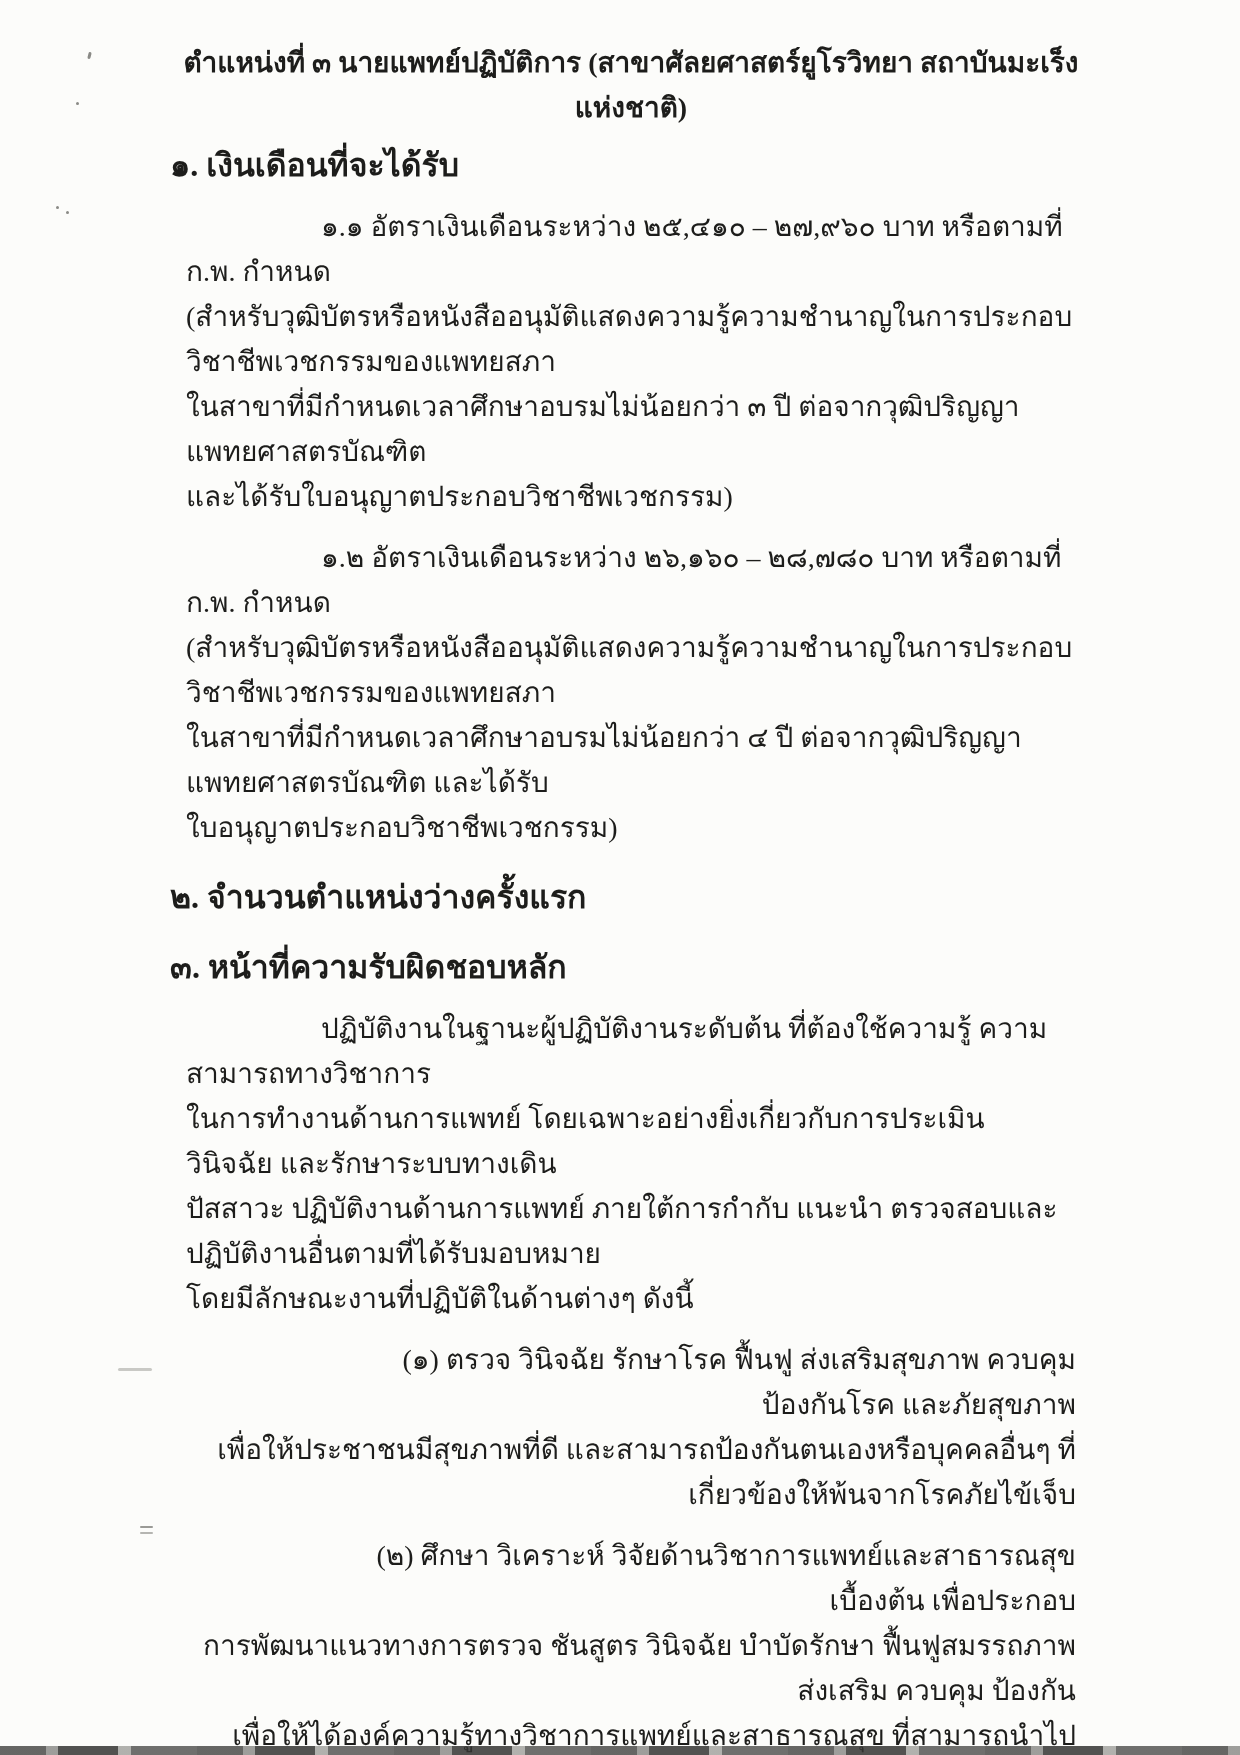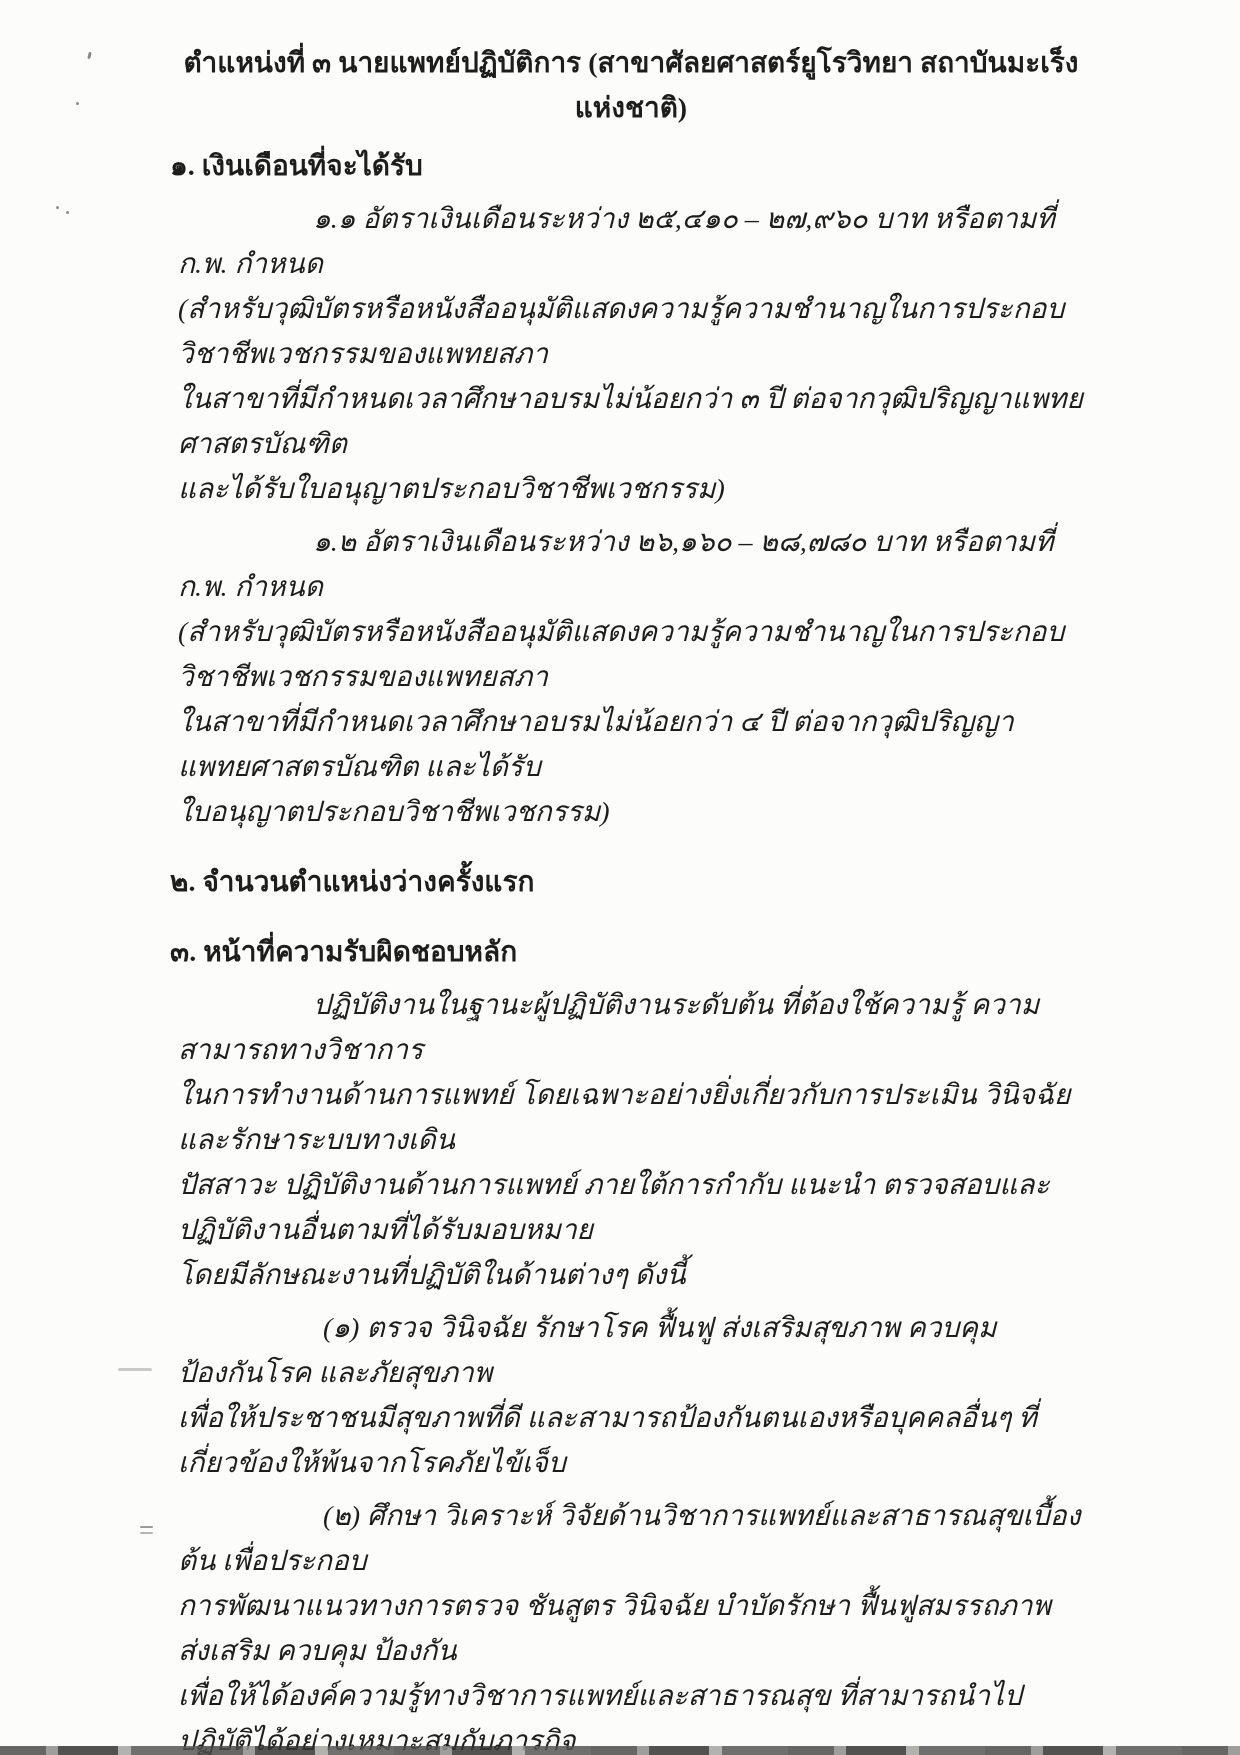--- a/index.html
+++ b/index.html
@@ -21,34 +21,33 @@
     overflow: hidden;
   }
   .doc-title {
     font-size: 28px;
     font-weight: bold;
     text-align: center;
     margin: 0 0 13px 0;
     line-height: 45px;
   }
   .sec-heading {
-    font-size: 28px;
+    font-size: 32px;
     font-weight: bold;
     margin: 25px 0 0 0;
     line-height: 45px;
   }
   .sec-heading.first { margin-top: 0; }
   .para {
-    margin: 8px;
+    margin: 16px;
     line-height: 45px;
     white-space: pre-line;
-    font-style: italic;
   }
   .indent-main { text-indent: 135px; }
-  .indent-item { text-indent: 145px; }
+  .indent-item { text-indent: 145px; text-align: right; }
   .subheading {
     font-weight: bold;
     margin: 0 0 0 90px;
     line-height: 45px;
     white-space: pre-line;
   }
   
   .speck {
     position: absolute;
     background: #8a8a86;

